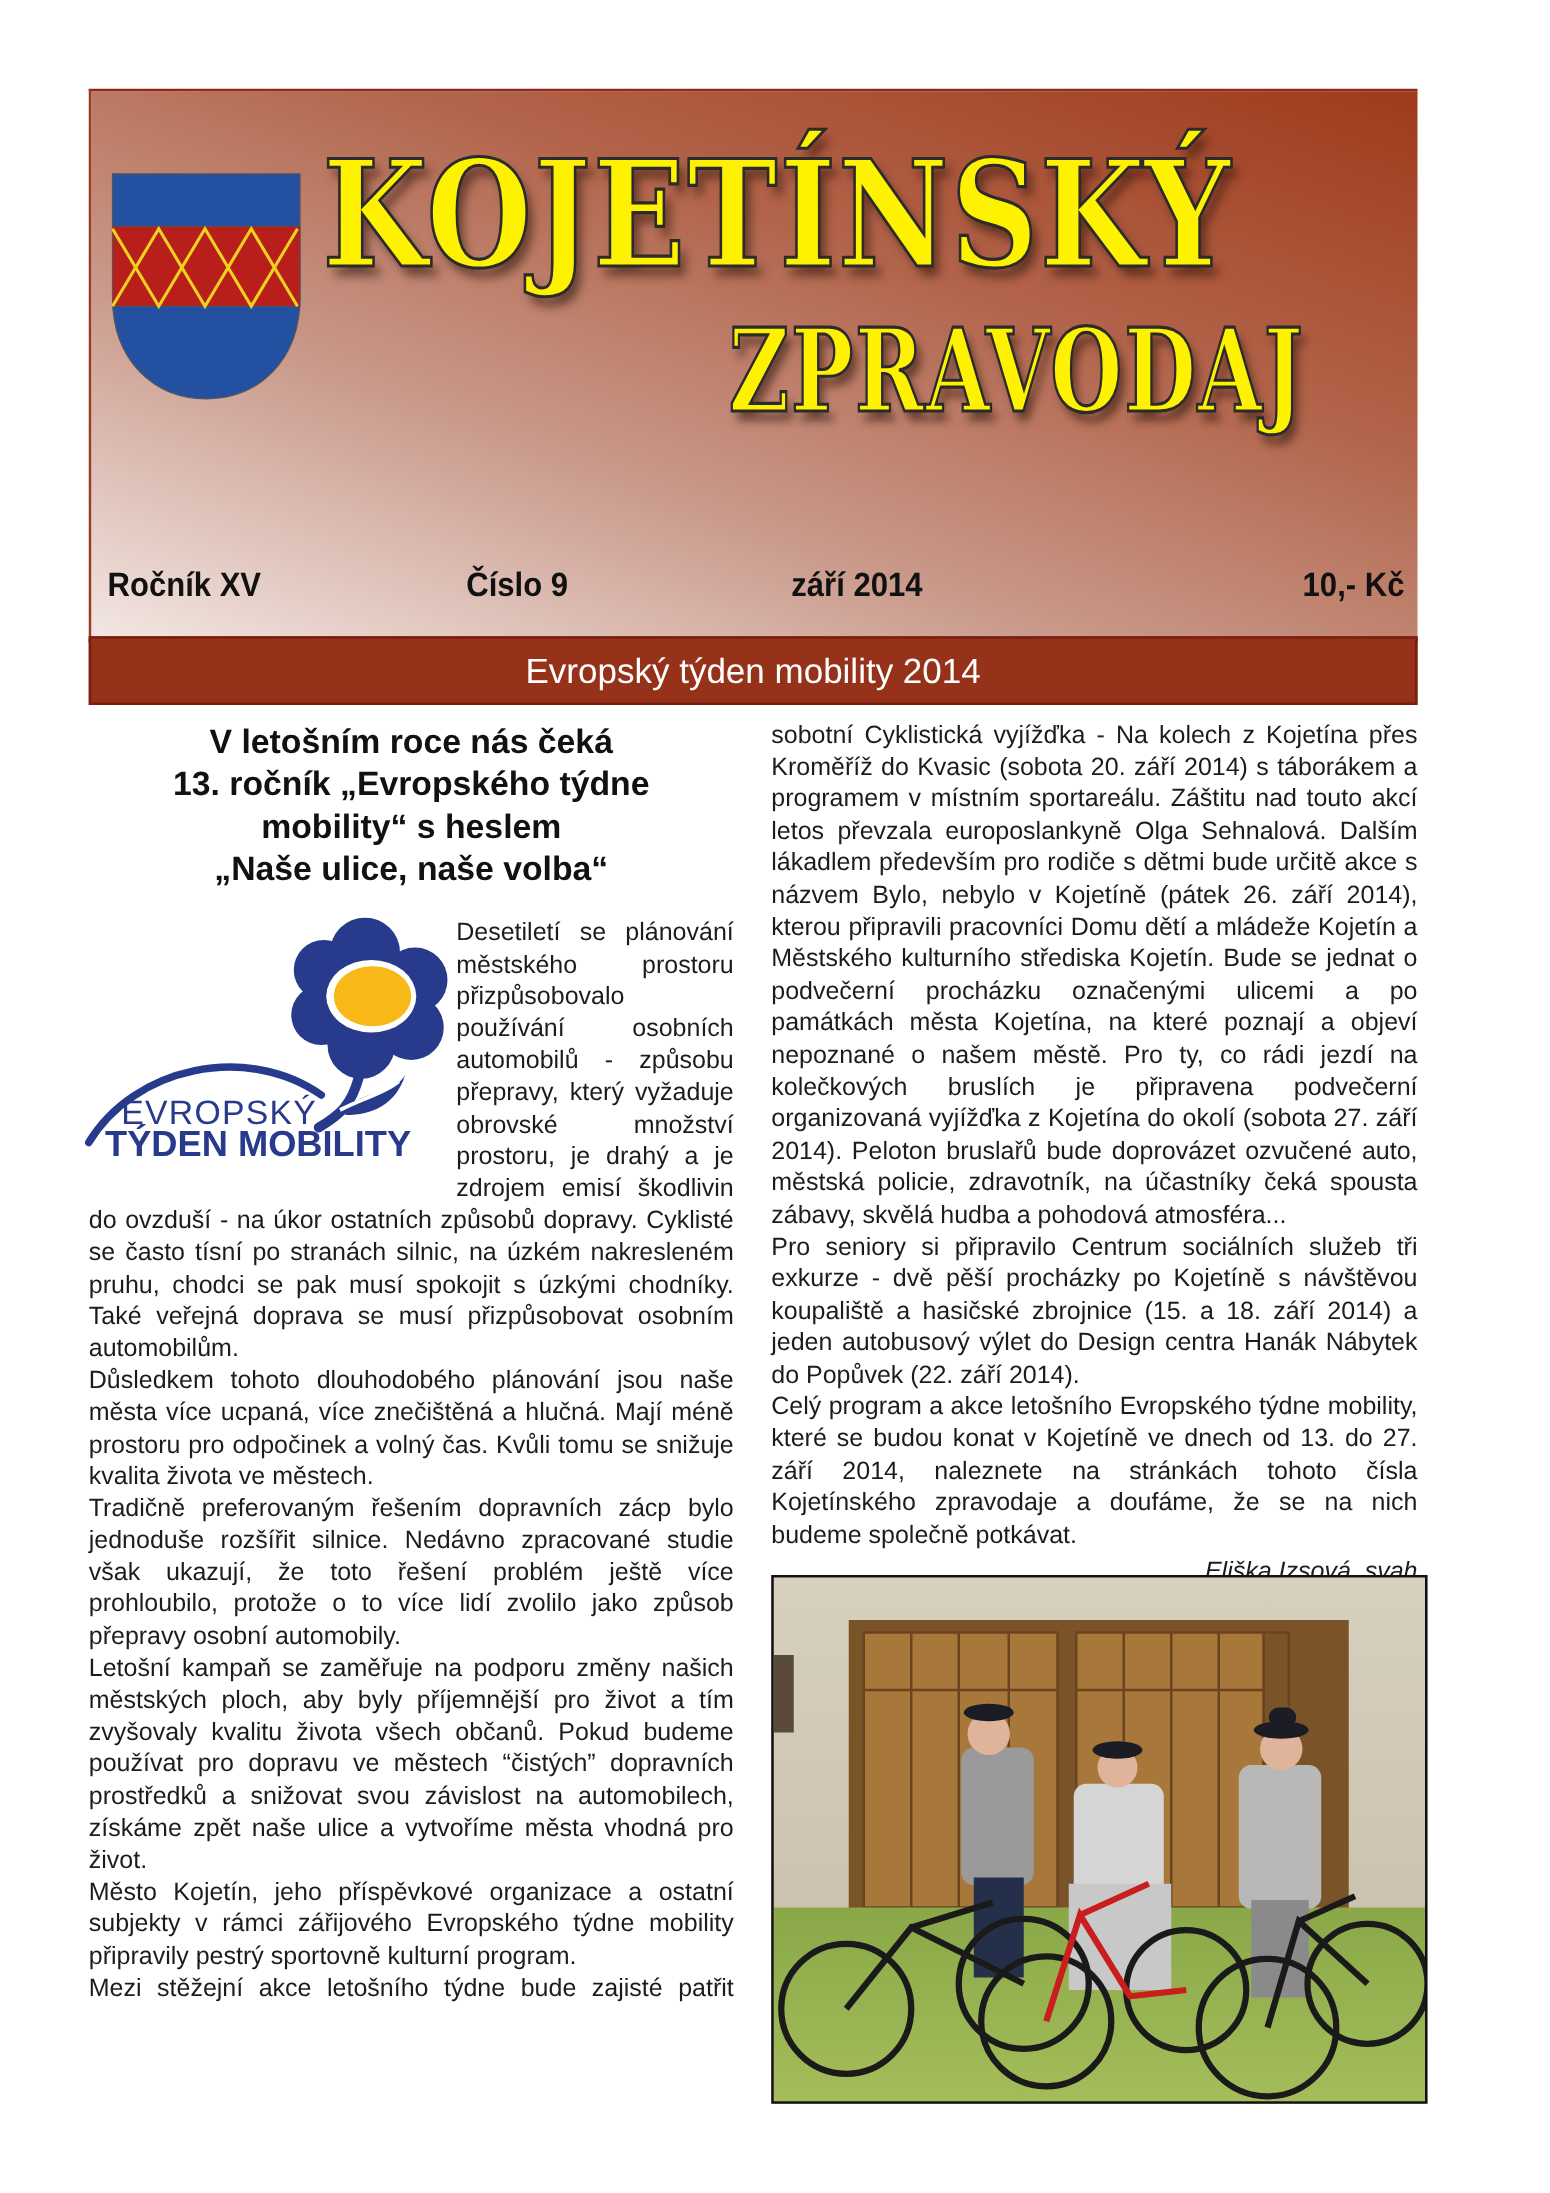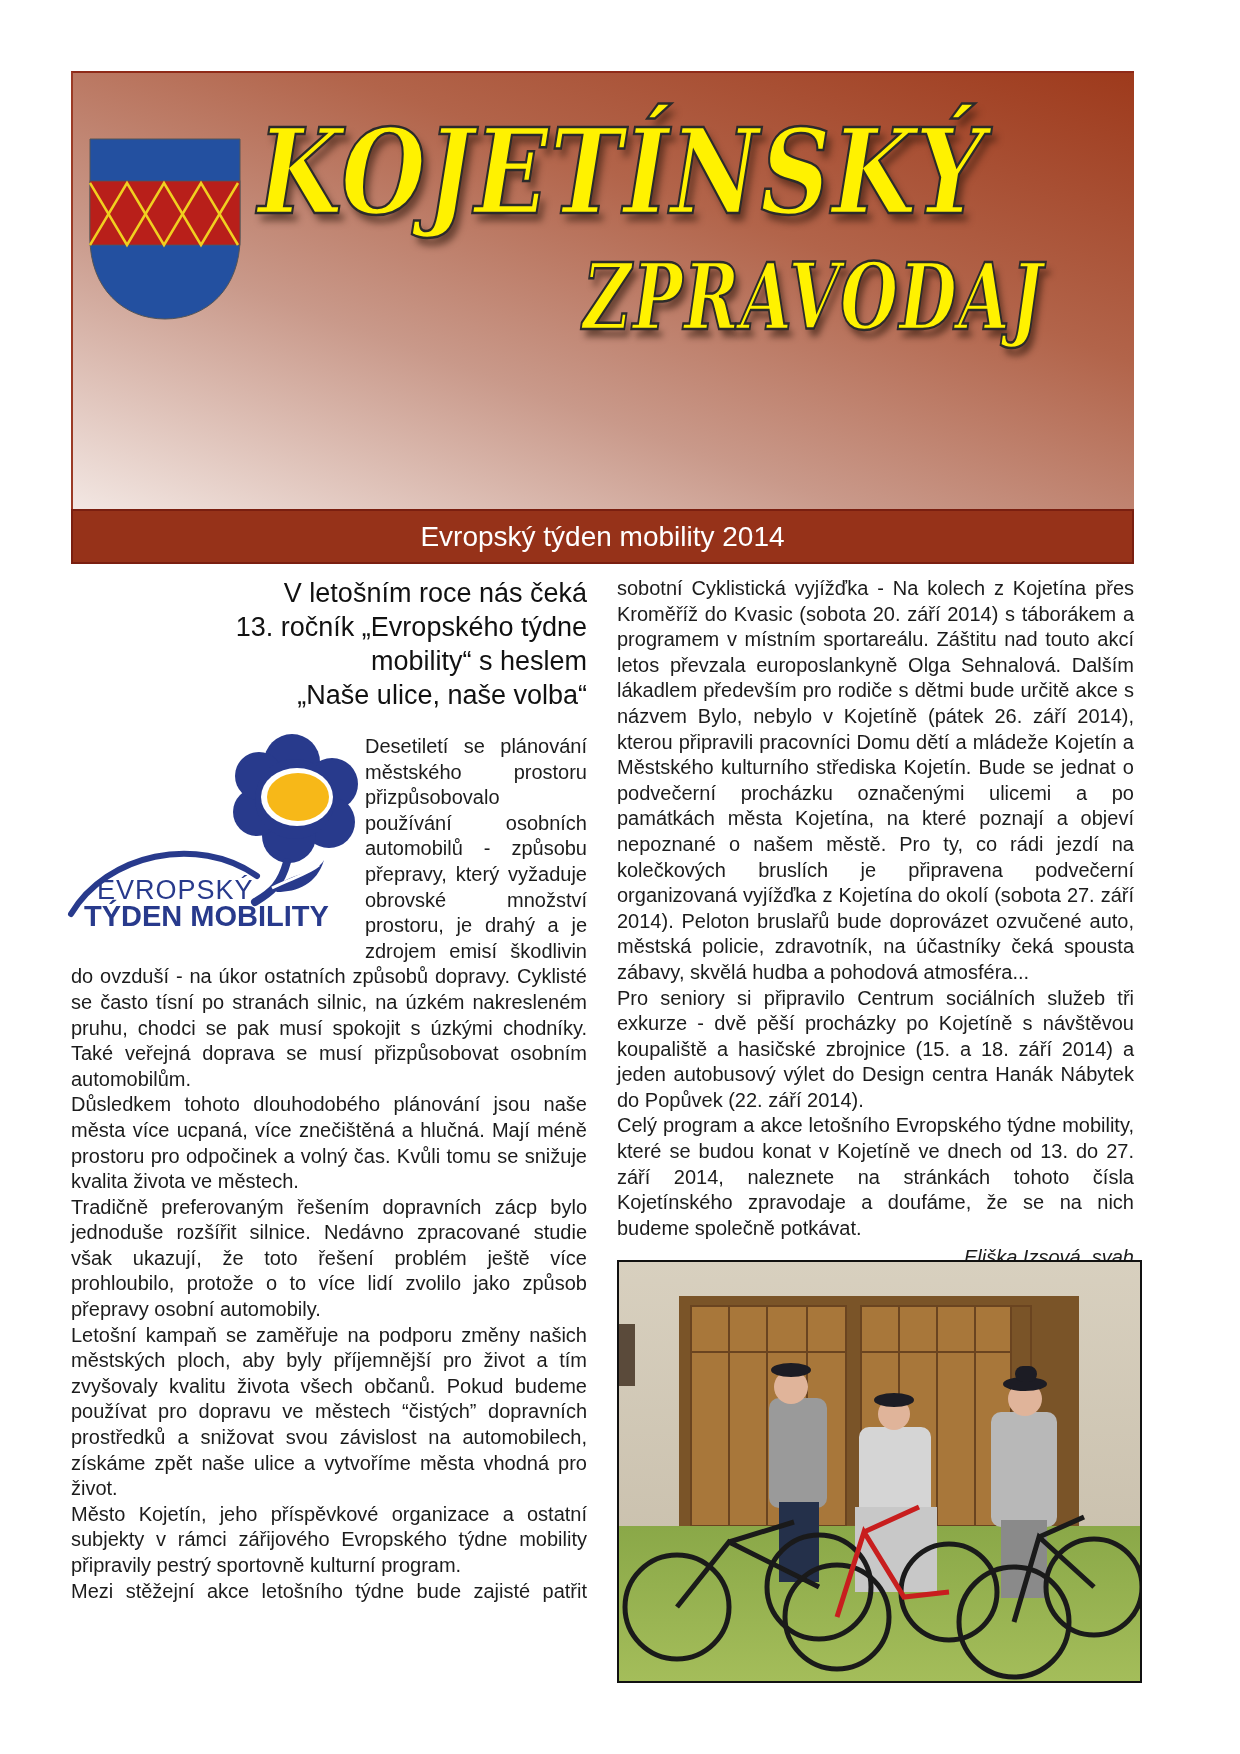--- a/index.html
+++ b/index.html
@@ -2,21 +2,21 @@
 <html><head>
 <meta charset="utf-8">
 <style>
   html, body { margin: 0; padding: 0; background: #ffffff; }
   body { width: 1240px; height: 1754px; position: relative; overflow: hidden;
          font-family: "Liberation Sans", sans-serif; color: #1a1a1a; }
 
   
   .masthead { position: absolute; left: 71px; top: 71px; width: 1063px; height: 443px;
     background: linear-gradient(200deg, #9e3a1c 0%, #b2644a 35%, #c9998a 65%, #f3e8e4 100%);
-    border-top: 2px solid #8f2a18; border-left: 2px solid #9b3a25; box-sizing: border-box; font-style: italic; }
+    border-top: 2px solid #8f2a18; border-left: 2px solid #9b3a25; box-sizing: border-box; }
   .masthead .bottom-rule { position: absolute; left: -2px; right: 0; bottom: 0; height: 3px; background: #8a2418; }
 
   .shield { position: absolute; left: 16px; top: 65px; width: 152px; height: 182px; }
 
   .title-main, .title-sub {
     position: absolute; font-family: "DejaVu Serif", serif; font-weight: bold;
     color: #fff200; letter-spacing: 2px; line-height: 1;
     -webkit-text-stroke: 2.5px #2b2b2b;
     text-shadow: 6px 8px 8px rgba(40,20,10,0.55);
   }
@@ -34,21 +34,21 @@
   
   .section-bar { position: absolute; left: 71px; top: 509px; width: 1063px; height: 55px;
     background: #963219; border: 2px solid #7a1f10; box-sizing: border-box;
     color: #fff; font-size: 28px; text-align: center; line-height: 51px; }
 
   
   .col { position: absolute; font-size: 20px; line-height: 25.6px; text-align: justify; color: #1c1c1c; }
   .col-left { left: 71px; top: 576px; width: 516px; }
   .col-right { left: 617px; top: 576px; width: 517px; }
 
-  .headline { font-weight: normal; font-size: 27px; line-height: 34px; color: #111; text-align: right; margin: 0 0 22px 0; }
+  .headline { font-weight: bold; font-size: 27px; line-height: 34px; color: #111; text-align: center; margin: 0 0 22px 0; }
 
   .logo { float: left; width: 292px; height: 212px; margin: 0 6px 0 -4px; position: relative; }
   .logo-text-1 { position: absolute; left: 30px; top: 144px; font-size: 27px; color: #283a8c; letter-spacing: 1px; }
   .logo-text-2 { position: absolute; left: 17px; top: 170px; font-size: 29px; font-weight: bold; color: #283a8c; letter-spacing: 0px; }
 
   .p { margin: 0; }
   .signature { text-align: right; font-style: italic; margin-top: 4px; text-decoration: underline; }
 
   .photo { position: absolute; left: 617px; top: 1260px; width: 525px; height: 423px;
     border: 2px solid #111; box-sizing: border-box; overflow: hidden; background: #cfc6b4; }
@@ -61,20 +61,26 @@
     <path d="M1 1 H151 V100 C151 150 118 181 76 181 C34 181 1 150 1 100 Z" fill="#2350a0" stroke="#555" stroke-width="1"></path>
     <rect x="1" y="43" width="150" height="64" fill="#b81f1a" stroke="#555" stroke-width="0.8"></rect>
     <polyline points="1,45 38,107 75,45 112,107 149,45" fill="none" stroke="#f0d020" stroke-width="2.5"></polyline>
     <polyline points="1,107 38,45 75,107 112,45 149,107" fill="none" stroke="#f0d020" stroke-width="2.5"></polyline>
     <polyline points="20,107 57,45 94,107 131,45" fill="none" stroke="#f0d020" stroke-width="2.5" opacity="0"></polyline>
   </svg>
 
   <div class="title-main">KOJETÍNSKÝ</div>
   <div class="title-sub">ZPRAVODAJ</div>
 
+  <div class="issue-row">
+    <span class="issue-vol">Ročník XV</span>
+    <span class="issue-num">Číslo 9</span>
+    <span class="issue-date">září 2014</span>
+    <span class="issue-price">10,- Kč</span>
+  </div>
   <div class="bottom-rule"></div>
 </div>
 
 <div class="section-bar">Evropský týden mobility 2014</div>
 
 <div class="col col-left">
   <h1 class="headline">
     <span>V letošním roce nás čeká</span><br>
     <span>13. ročník „Evropského týdne</span><br>
     <span>mobility“ s heslem</span><br>

